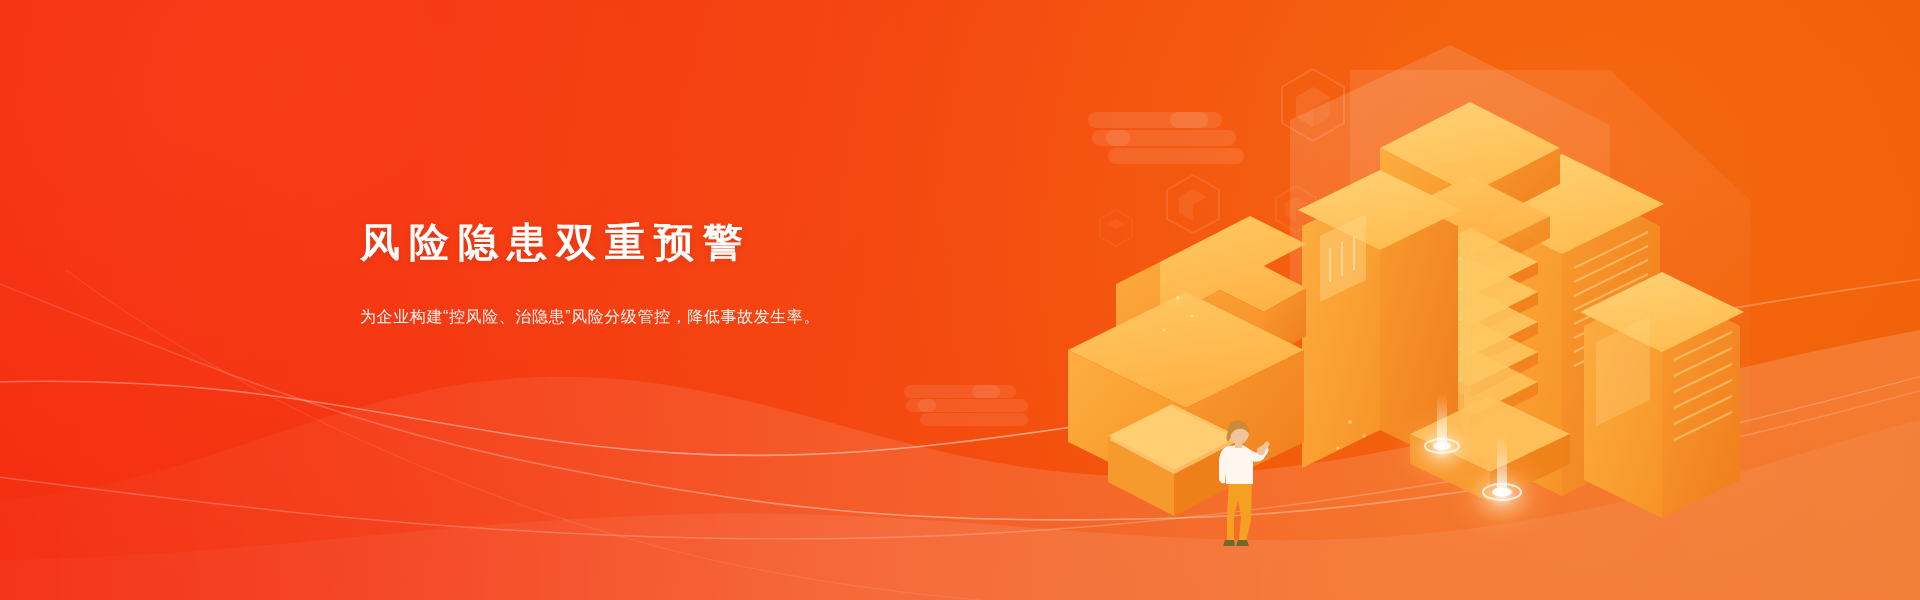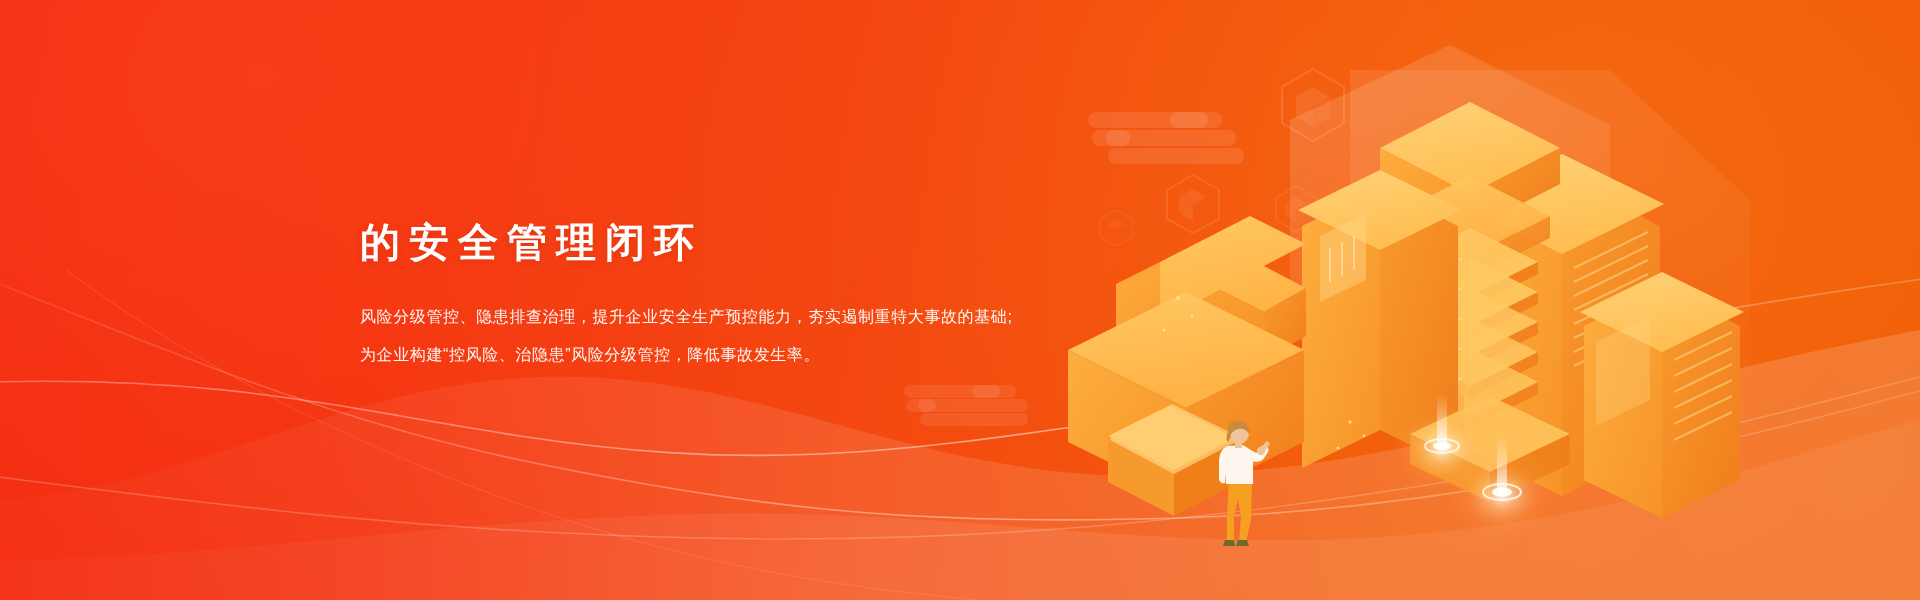--- a/index.html
+++ b/index.html
@@ -428,20 +428,19 @@
 
     <path d="M23 20 L30 20 L30 28 L23 28 Z" fill="#F0C49A"></path>
 
     <ellipse cx="27" cy="13" rx="10" ry="11" fill="#F0C49A"></ellipse>
 
     <path d="M16 12 C15 3 22 -1 29 1 C36 3 38 9 37 14 C35 10 31 8 26 9 C22 10 19 13 18 17 Z" fill="#C98A3A"></path>
     <path d="M16 12 C14 16 14 20 16 22 L19 17 Z" fill="#C98A3A"></path>
   </svg>
 
   <div class="copy">
-    <h1 class="headline">的安全管理闭环</h1>
+    <h1 class="headline">风险隐患双重预警</h1>
     <div class="subcopy">
-      <p class="subline">风险分级管控、隐患排查治理，提升企业安全生产预控能力，夯实遏制重特大事故的基础;</p>
       <p class="subline">为企业构建“控风险、治隐患”风险分级管控，降低事故发生率。</p>
     </div>
   </div>
 
 </div>
 
 </body></html>

